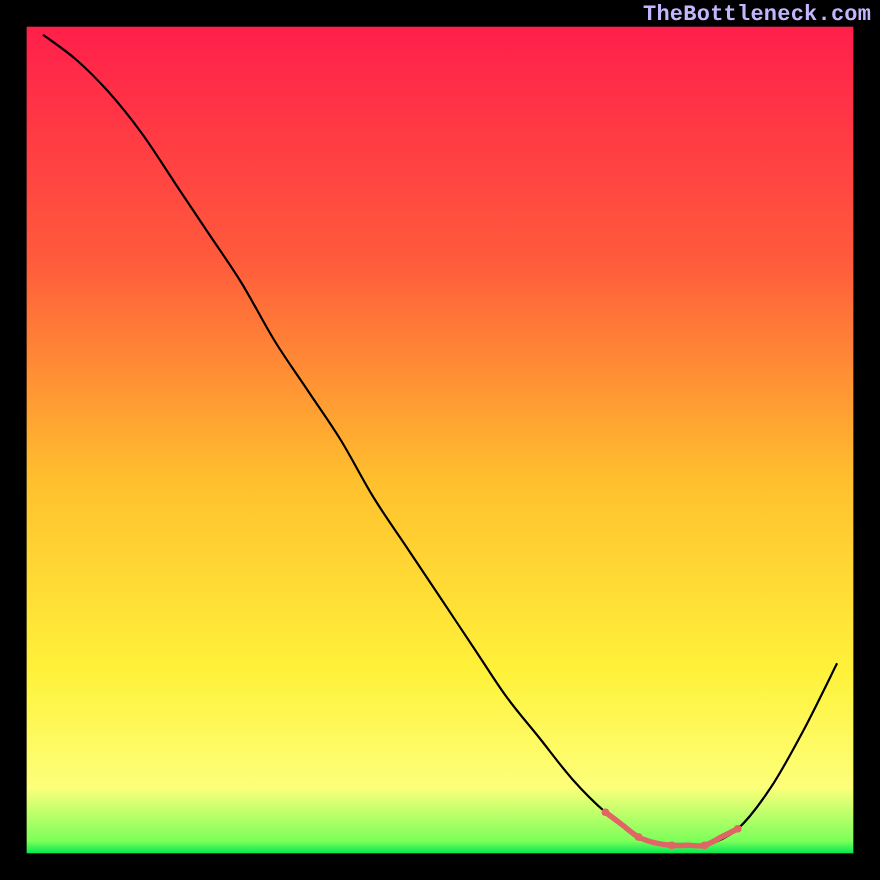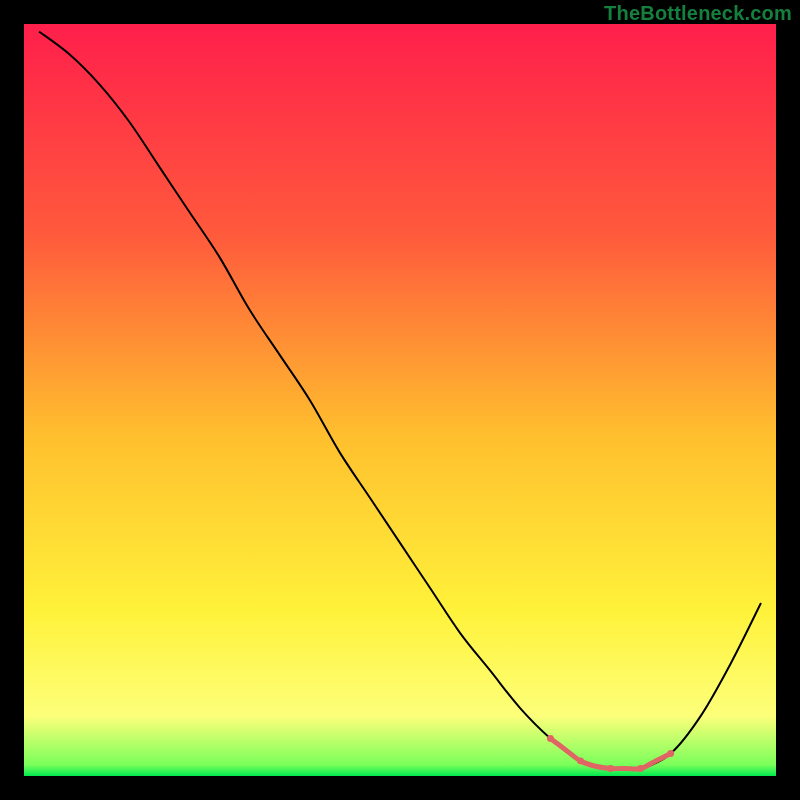--- a/index.html
+++ b/index.html
@@ -17,24 +17,24 @@
     position: absolute;
     left: 0;
     top: 0;
     width: 100%;
     height: 100%;
   }
   .watermark {
     position: absolute;
     top: 2px;
     right: 8px;
-    font-family: Liberation Sans, sans-serif;
+    font-family: Liberation Mono, monospace;
     font-size: 20px;
     font-weight: 600;
-    color: #15803d;
+    color: #c4b5fd;
     letter-spacing: 0.2px;
   }
 </style>
 </head>
 <body>
 
 <div class="frame">
   <svg class="plot" viewBox="0 0 756 756" preserveAspectRatio="none">
     <defs>
       <linearGradient id="bg" x1="0" y1="0" x2="0" y2="1">

